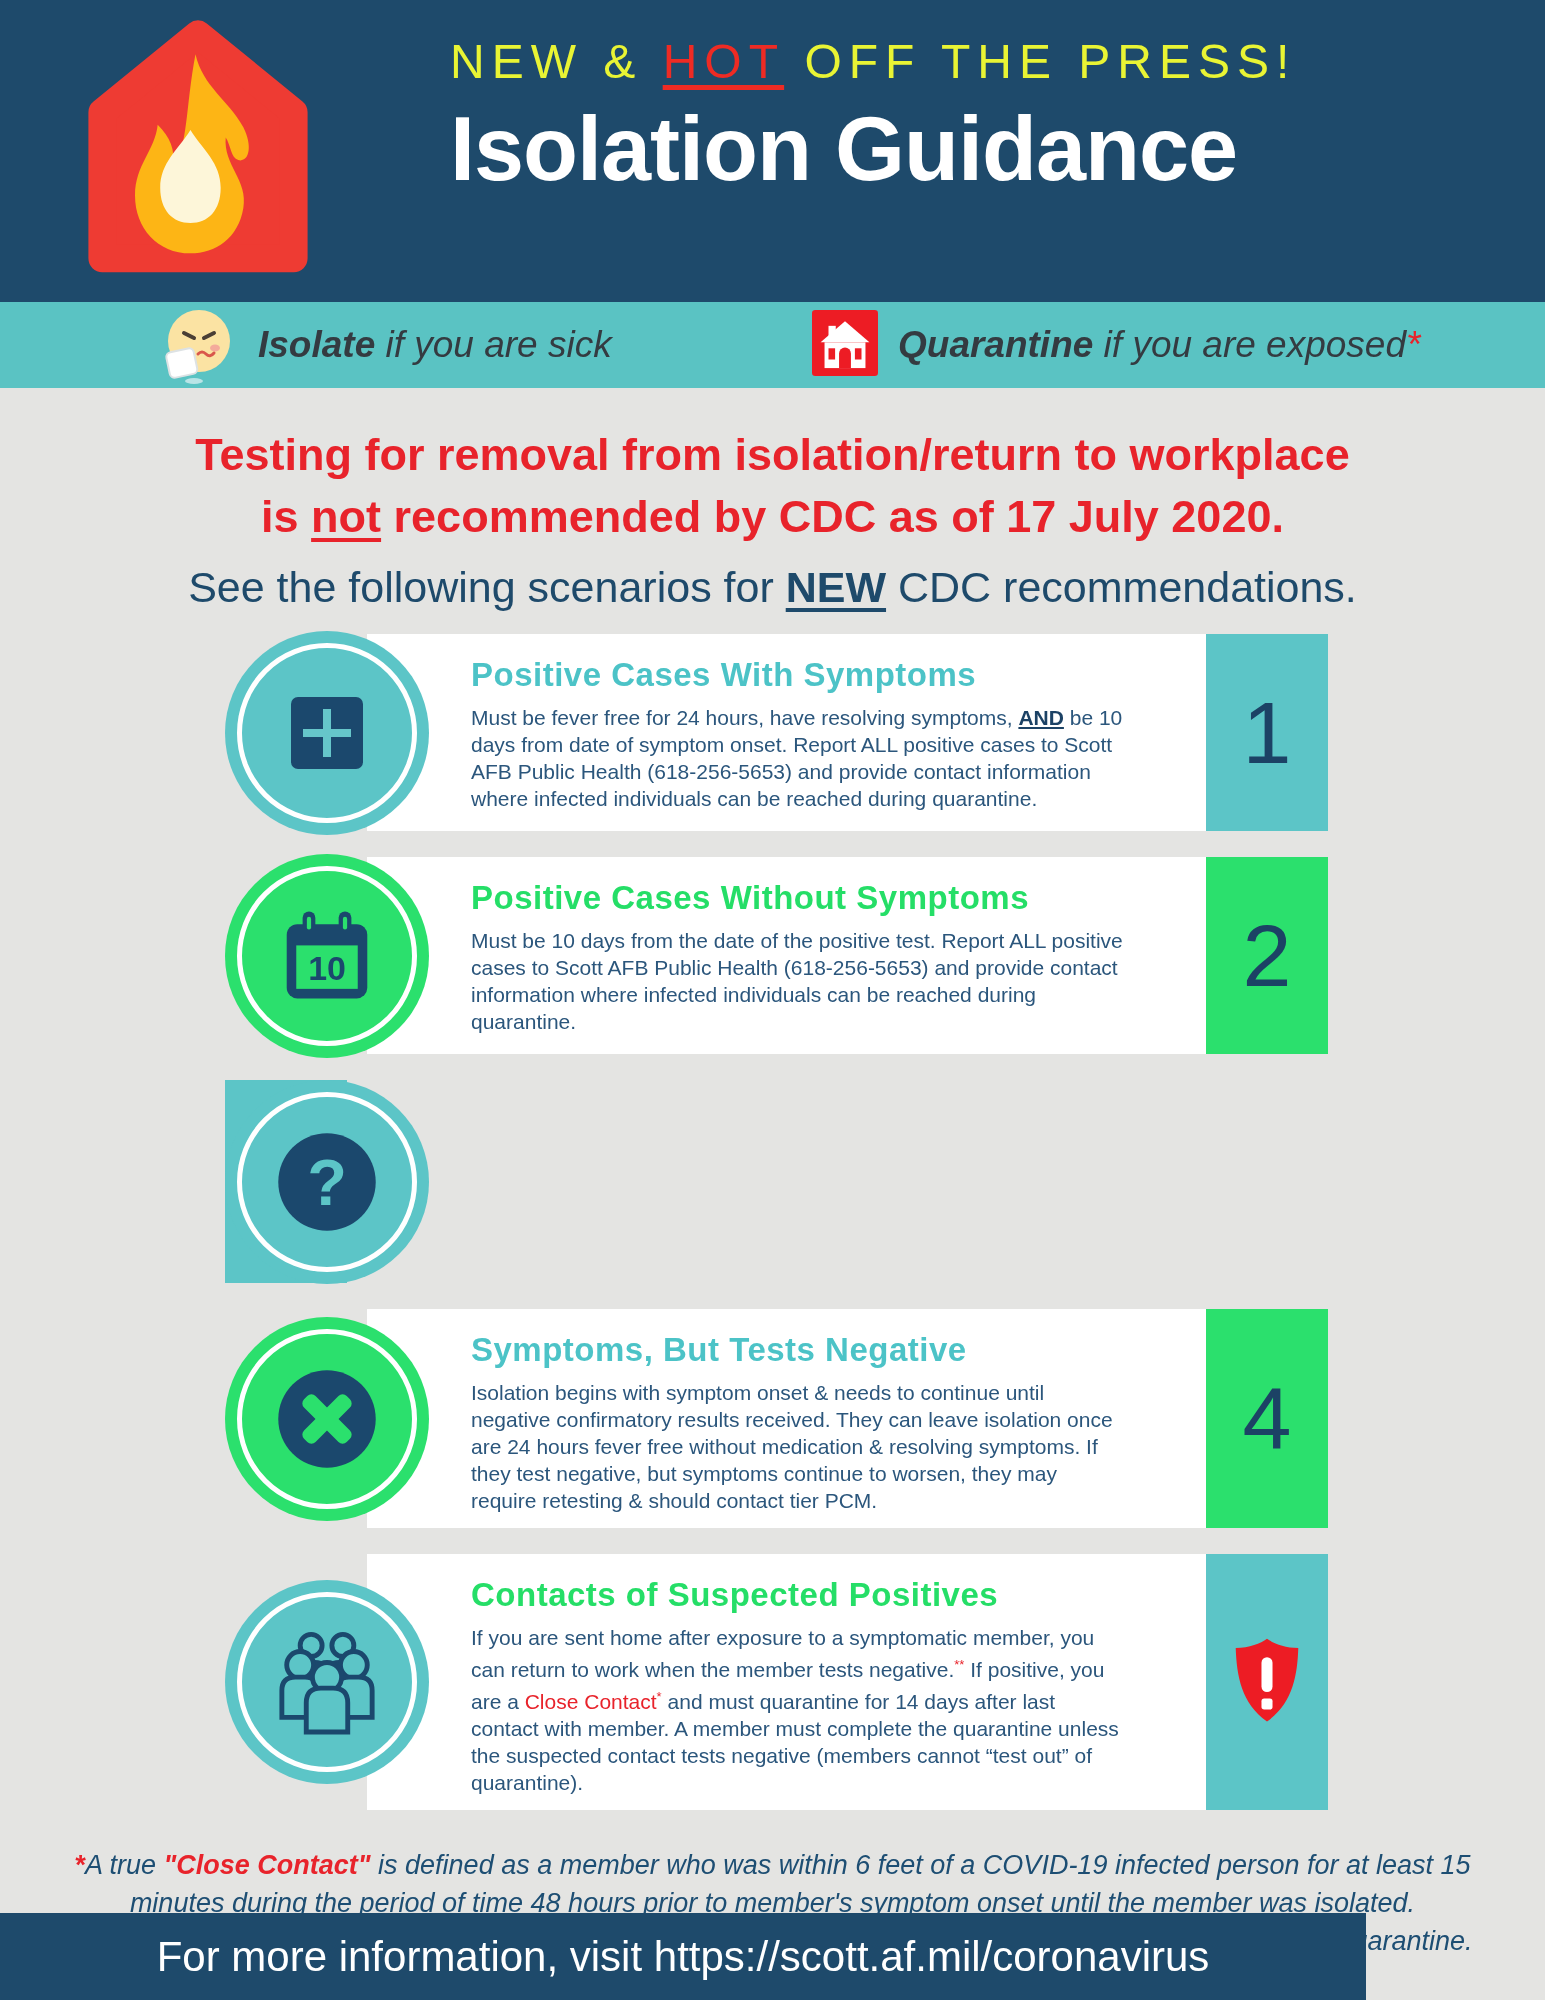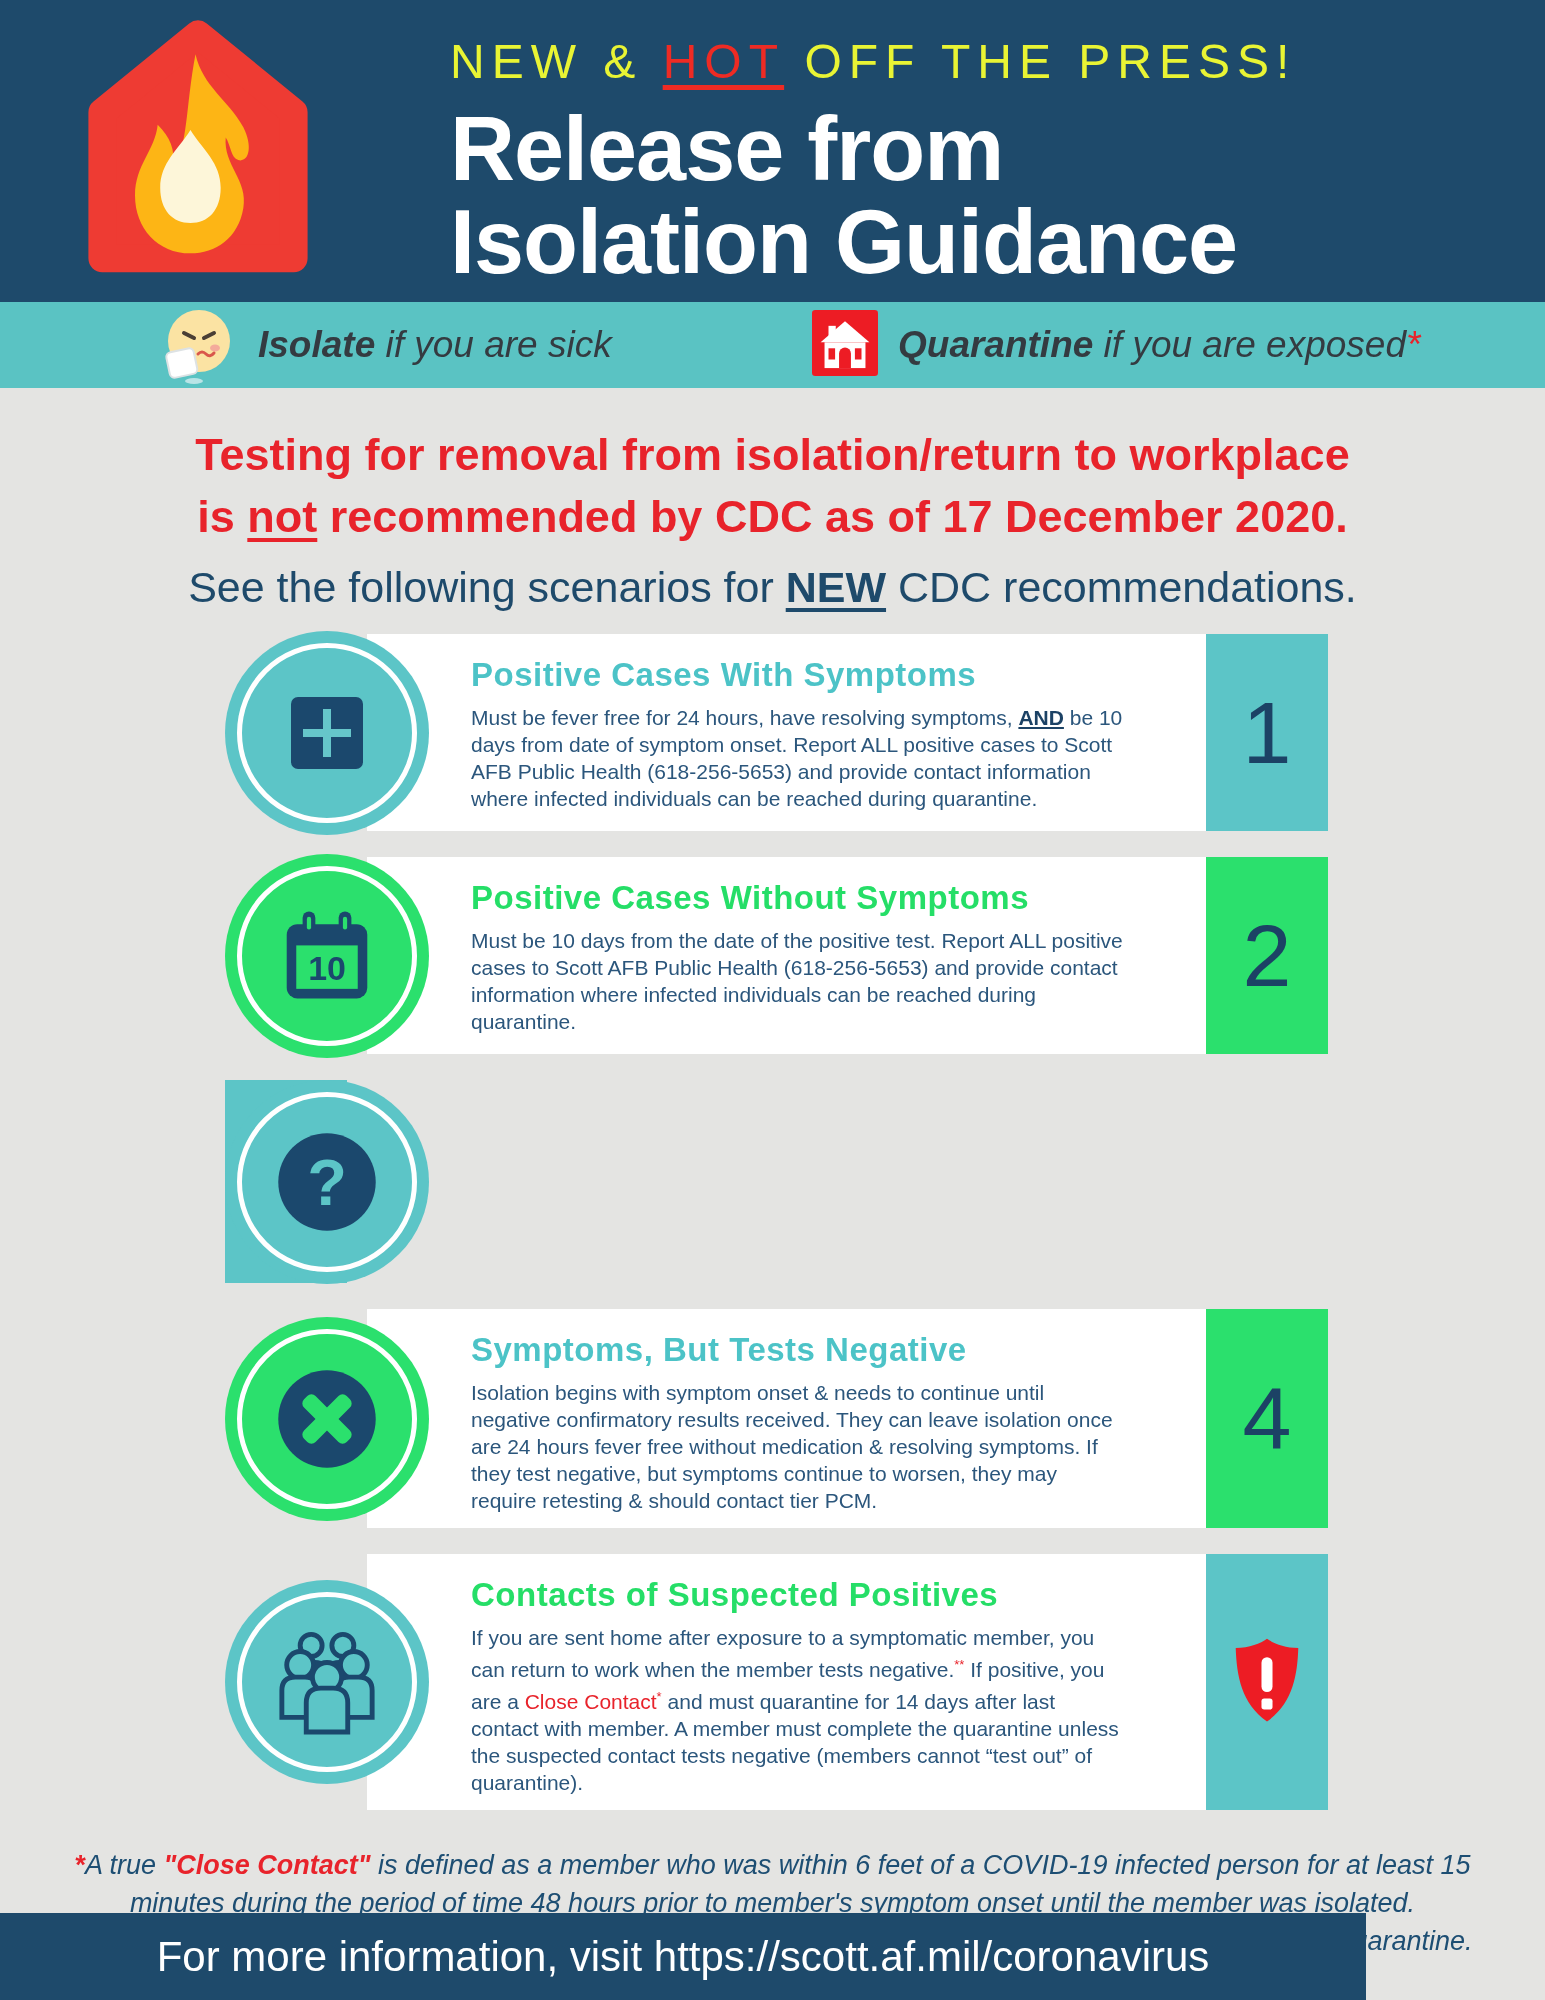--- a/index.html
+++ b/index.html
@@ -77,21 +77,20 @@
 <div class="page">
 
   <header class="header">
     <svg class="house-flame" width="252" height="262" viewBox="0 0 100 104">
       <path d="M12 39 L50 8 L88 39 V97 H12 Z" fill="#ee3b33" stroke="#ee3b33" stroke-width="11" stroke-linejoin="round"></path>
       <path d="M49 16 C52 29 62 34 68 45 C72 53 70 59 66 58 C63 57 63 52 61 49 C60 60 70 66 68 77 C66 89 57 95 47 95 C34 95 25 85 25 72 C25 60 33 54 34 44 C39 49 41 54 40 60 C46 54 45 37 49 16 Z" fill="#fdb515"></path>
       <path d="M47 46 C52 54 59 59 59 69 C59 78 54 83 47 83 C40 83 35 78 35 69 C35 59 42 54 47 46 Z" fill="#fdf6d9"></path>
     </svg>
     <div class="header-text">
       <div class="kicker"><span>NEW &amp; </span><span class="hot">HOT</span><span> OFF THE PRESS!</span></div>
-      <h1 class="title-line">Release from</h1>
       <h1 class="title-line">Isolation Guidance</h1>
     </div>
   </header>
 
   <div class="subbar">
     <div class="subbar-item left">
       <span class="emoji-wrap">
         <svg width="78" height="82" viewBox="0 0 78 82">
           <circle cx="39" cy="37" r="31" fill="#fbe3a3"></circle>
           <path d="M24 29 L34 34" stroke="#4a3f35" stroke-width="4" stroke-linecap="round"></path>
@@ -118,21 +117,21 @@
           <rect x="25" y="58" width="10" height="17" fill="#ed1c24"></rect>
           <rect x="65" y="58" width="10" height="17" fill="#ed1c24"></rect>
         </svg>
       </span>
       <span class="subbar-label"><span class="b">Quarantine</span><span> if you are exposed</span><span class="red">*</span></span>
     </div>
   </div>
 
   <section class="intro">
     <p class="warning"><span>Testing for removal from isolation/return to workplace</span></p>
-    <p class="warning"><span>is </span><span class="u">not</span><span> recommended by CDC as of 17 December 2020.</span></p>
+    <p class="warning"><span>is </span><span class="u">not</span><span> recommended by CDC as of 17 July 2020.</span></p>
     <p class="see-line"><span>See the following scenarios for </span><span class="bu">NEW</span><span> CDC recommendations.</span></p>
   </section>
 
   <div class="row r1">
     <div class="badge bg-teal">
       <svg width="100" height="100" viewBox="0 0 100 100">
         <rect x="14" y="14" width="72" height="72" rx="7" fill="#1b486d"></rect>
         <rect x="46" y="26" width="8" height="48" fill="#66c6ca"></rect>
         <rect x="26" y="46" width="48" height="8" fill="#66c6ca"></rect>
       </svg>

